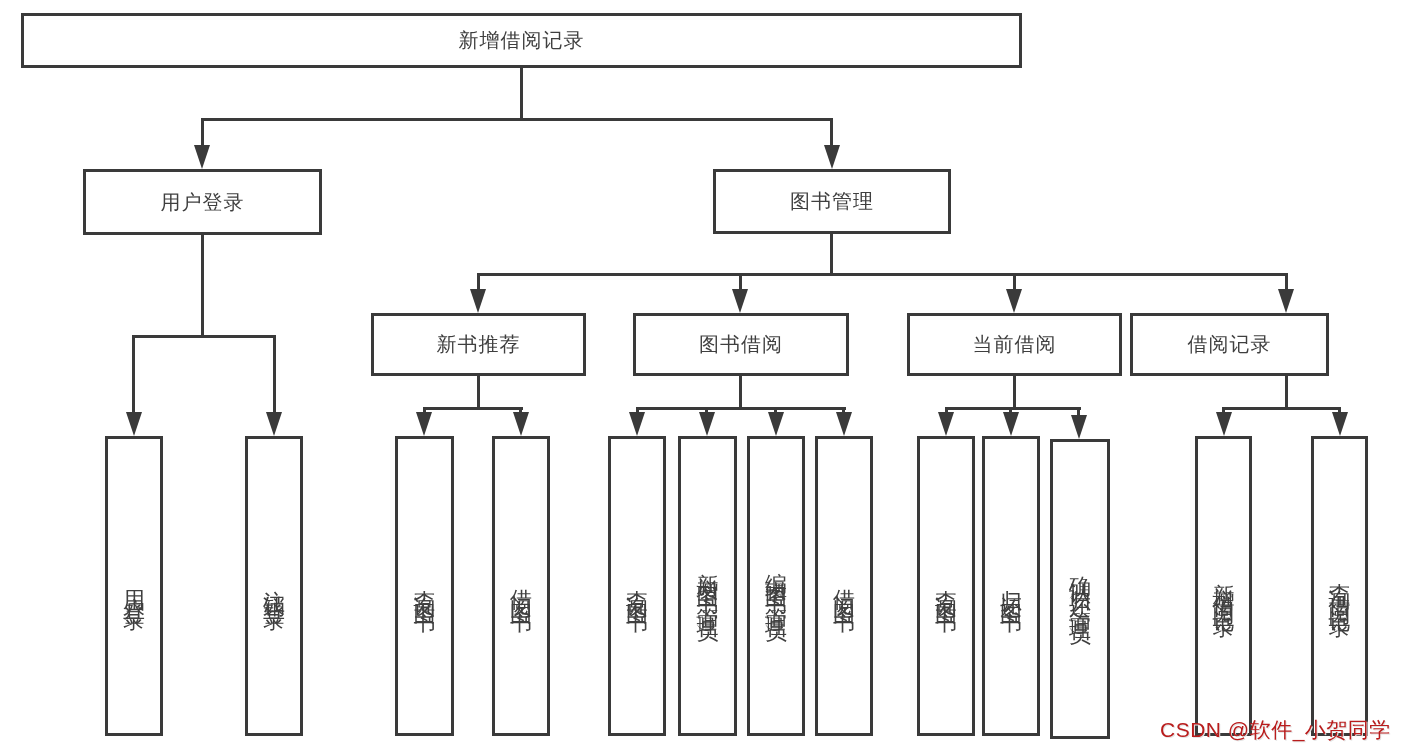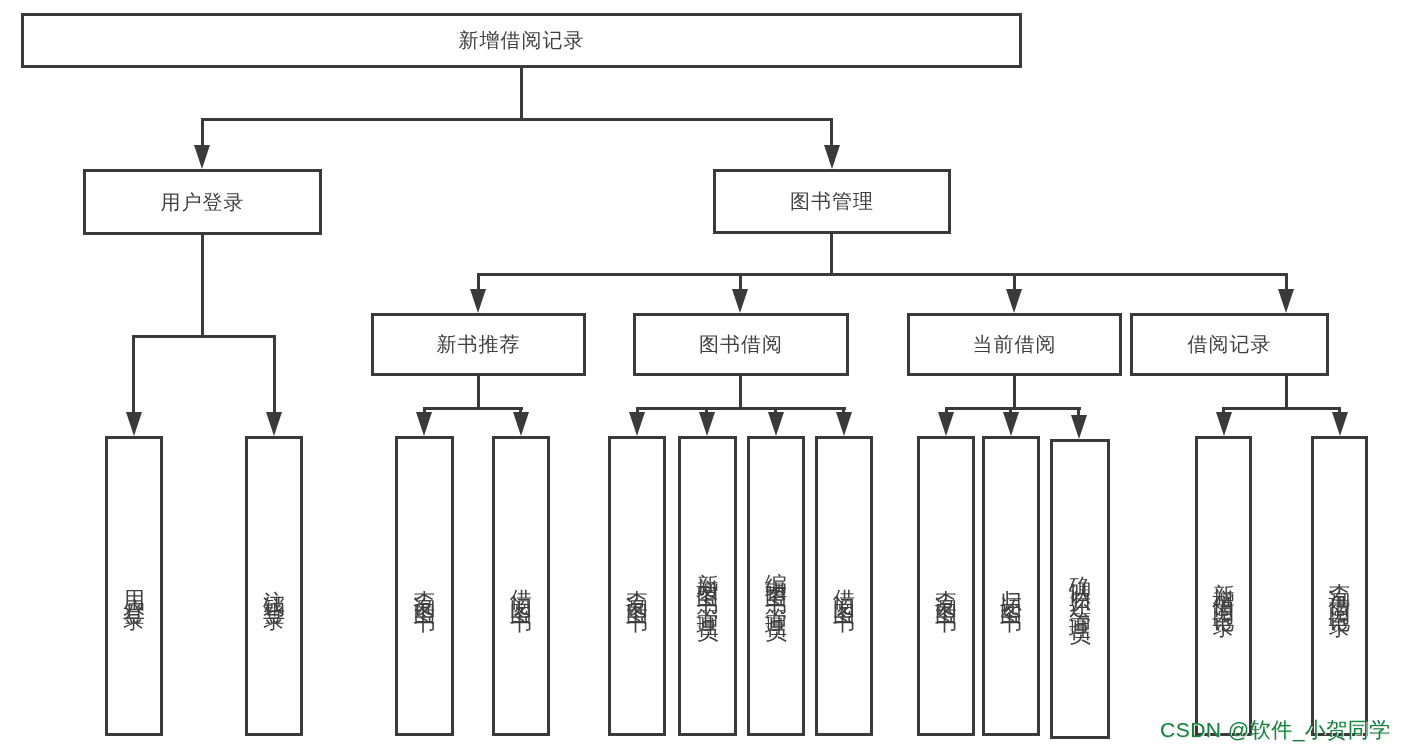--- a/index.html
+++ b/index.html
@@ -18,21 +18,21 @@
   }
   .ln{position:absolute;background:#3a3a3a;display:block;}
   .vl{width:3px;}
   .hl{height:3px;}
   .ar{
     position:absolute;display:block;width:0;height:0;
     border-left:8px solid transparent;border-right:8px solid transparent;
     border-top:24px solid #3a3a3a;
   }
   #watermark{
-    position:absolute;left:1160px;top:716px;font-size:21px;color:#15803d;
+    position:absolute;left:1160px;top:716px;font-size:21px;color:#b91c1c;
     letter-spacing:0.5px;white-space:nowrap;z-index:5;text-shadow:1px 1px 0 #e3e3e3;
   }
 </style>
 </head>
 <body>
 
 <div id="stage">
 
   <div class="box hb" style="left:21px;top:13px;width:1001px;height:55px">
     <span>新增借阅记录</span>

